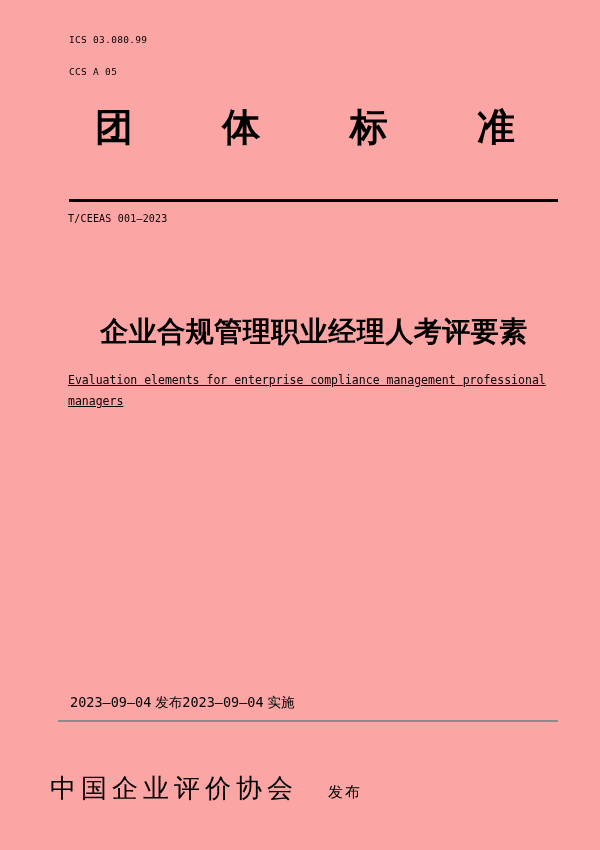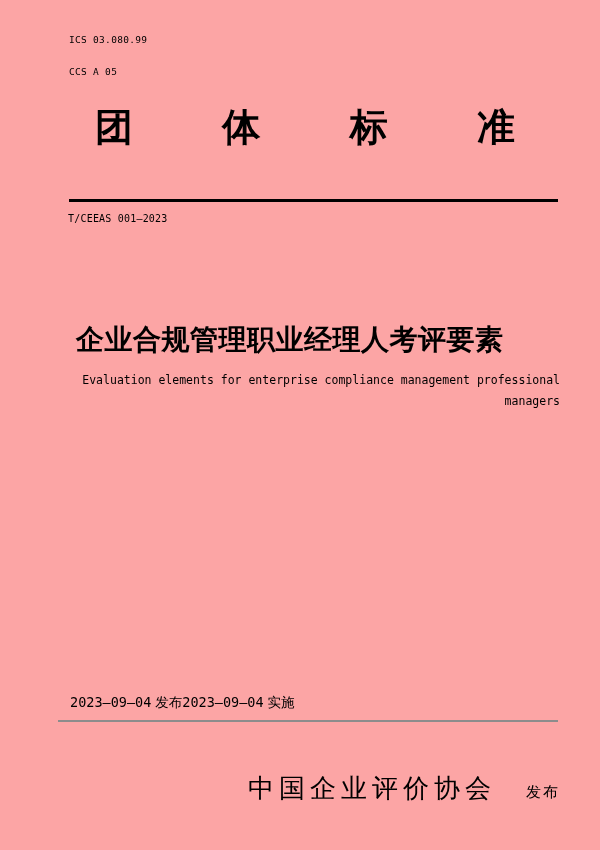--- a/index.html
+++ b/index.html
@@ -61,36 +61,38 @@
     left: 69px;
     width: 489px;
     height: 2.5px;
     background: #000000;
   }
   .title-zh {
     position: absolute;
     top: 315px;
     left: 68px;
     width: 492px;
-    margin: 8px;
+    margin: 0;
+    text-align: center;
     font-size: 28px;
     line-height: 33px;
     font-weight: bold;
     letter-spacing: 0.5px;
   }
   .title-en {
     position: absolute;
     top: 370px;
     left: 68px;
     width: 492px;
-    text-align: right;
+    text-align: left;
     font-family: "DejaVu Sans Mono", monospace;
     font-size: 11.5px;
     line-height: 21px;
     white-space: nowrap;
+    text-decoration: underline;
   }
   .dates-row {
     position: absolute;
     top: 694px;
     left: 70px;
     width: 487px;
     display: flex;
     font-family: "DejaVu Sans Mono", "DejaVu Sans", monospace;
     font-size: 13.5px;
     line-height: 17px;
@@ -105,21 +107,21 @@
     width: 500px;
     height: 1.5px;
     background: #8c8c8c;
   }
   .publisher-row {
     position: absolute;
     top: 772px;
     left: 50px;
     width: 510px;
     display: flex;
-    justify-content: flex-end;
+    justify-content: flex-start;
     align-items: baseline;
   }
   .publisher {
     font-size: 26px;
     line-height: 32px;
     letter-spacing: 5px;
   }
   .publish-action {
     font-size: 15px;
     letter-spacing: 2px;

